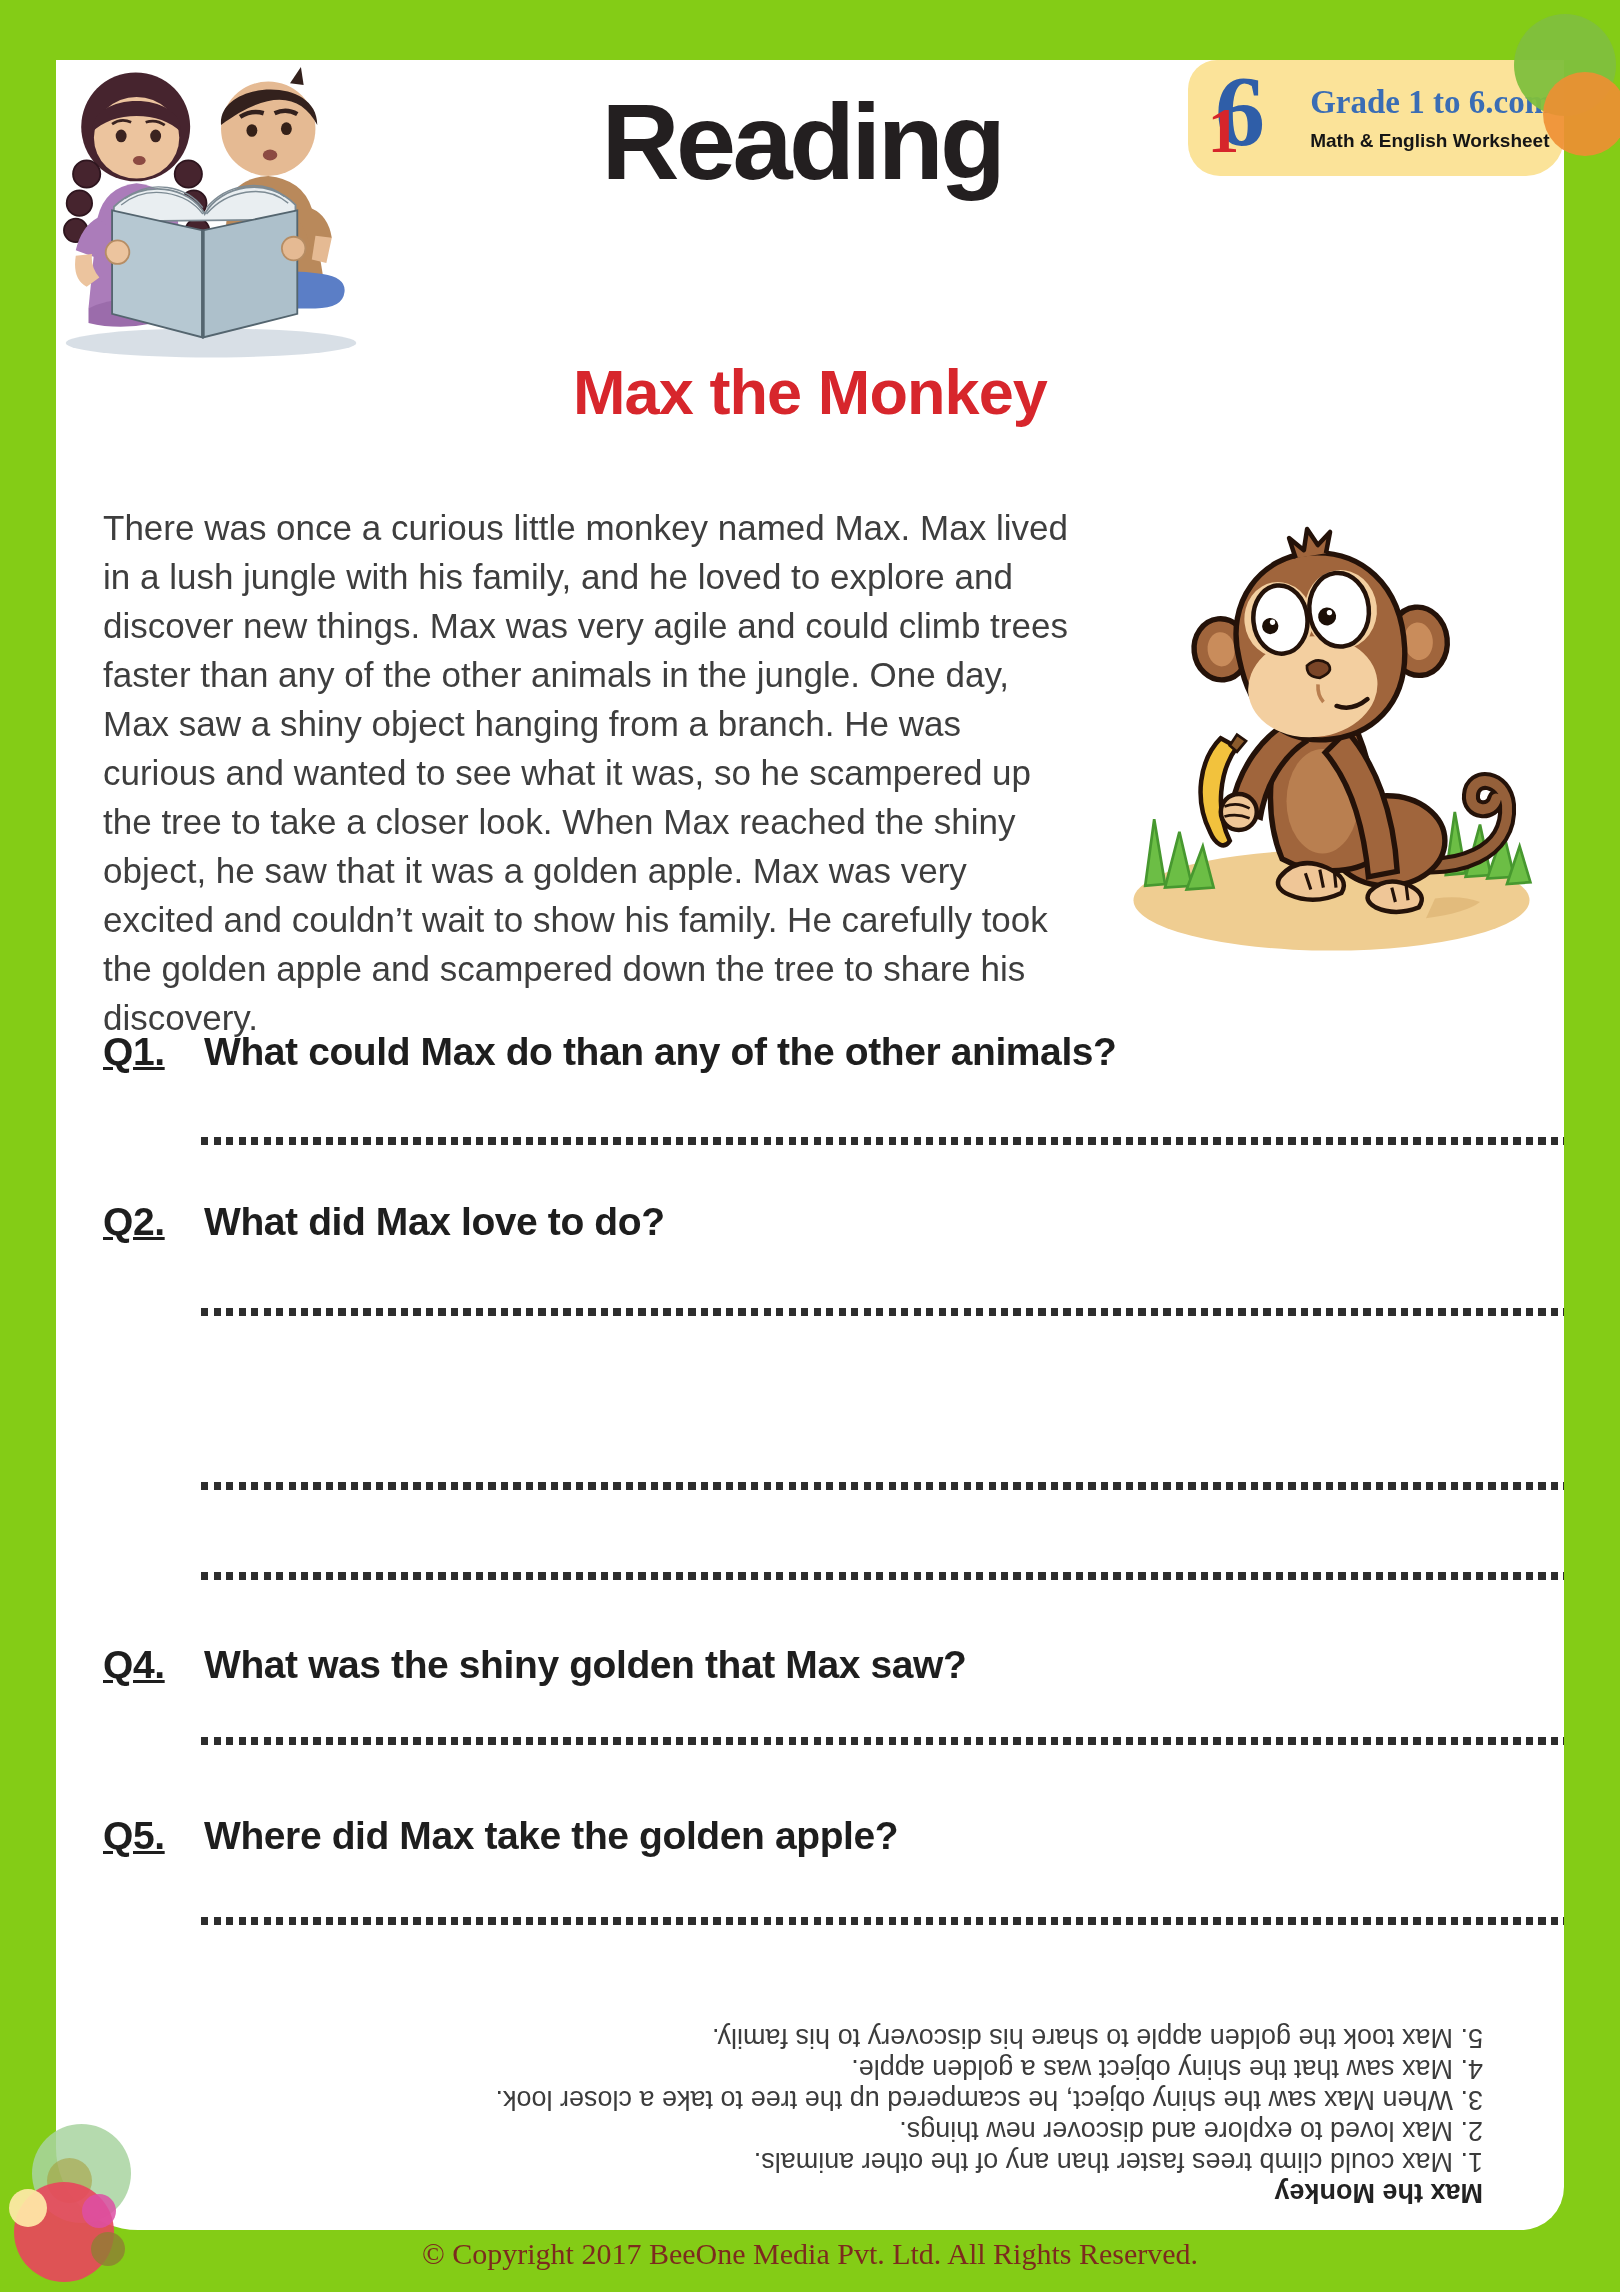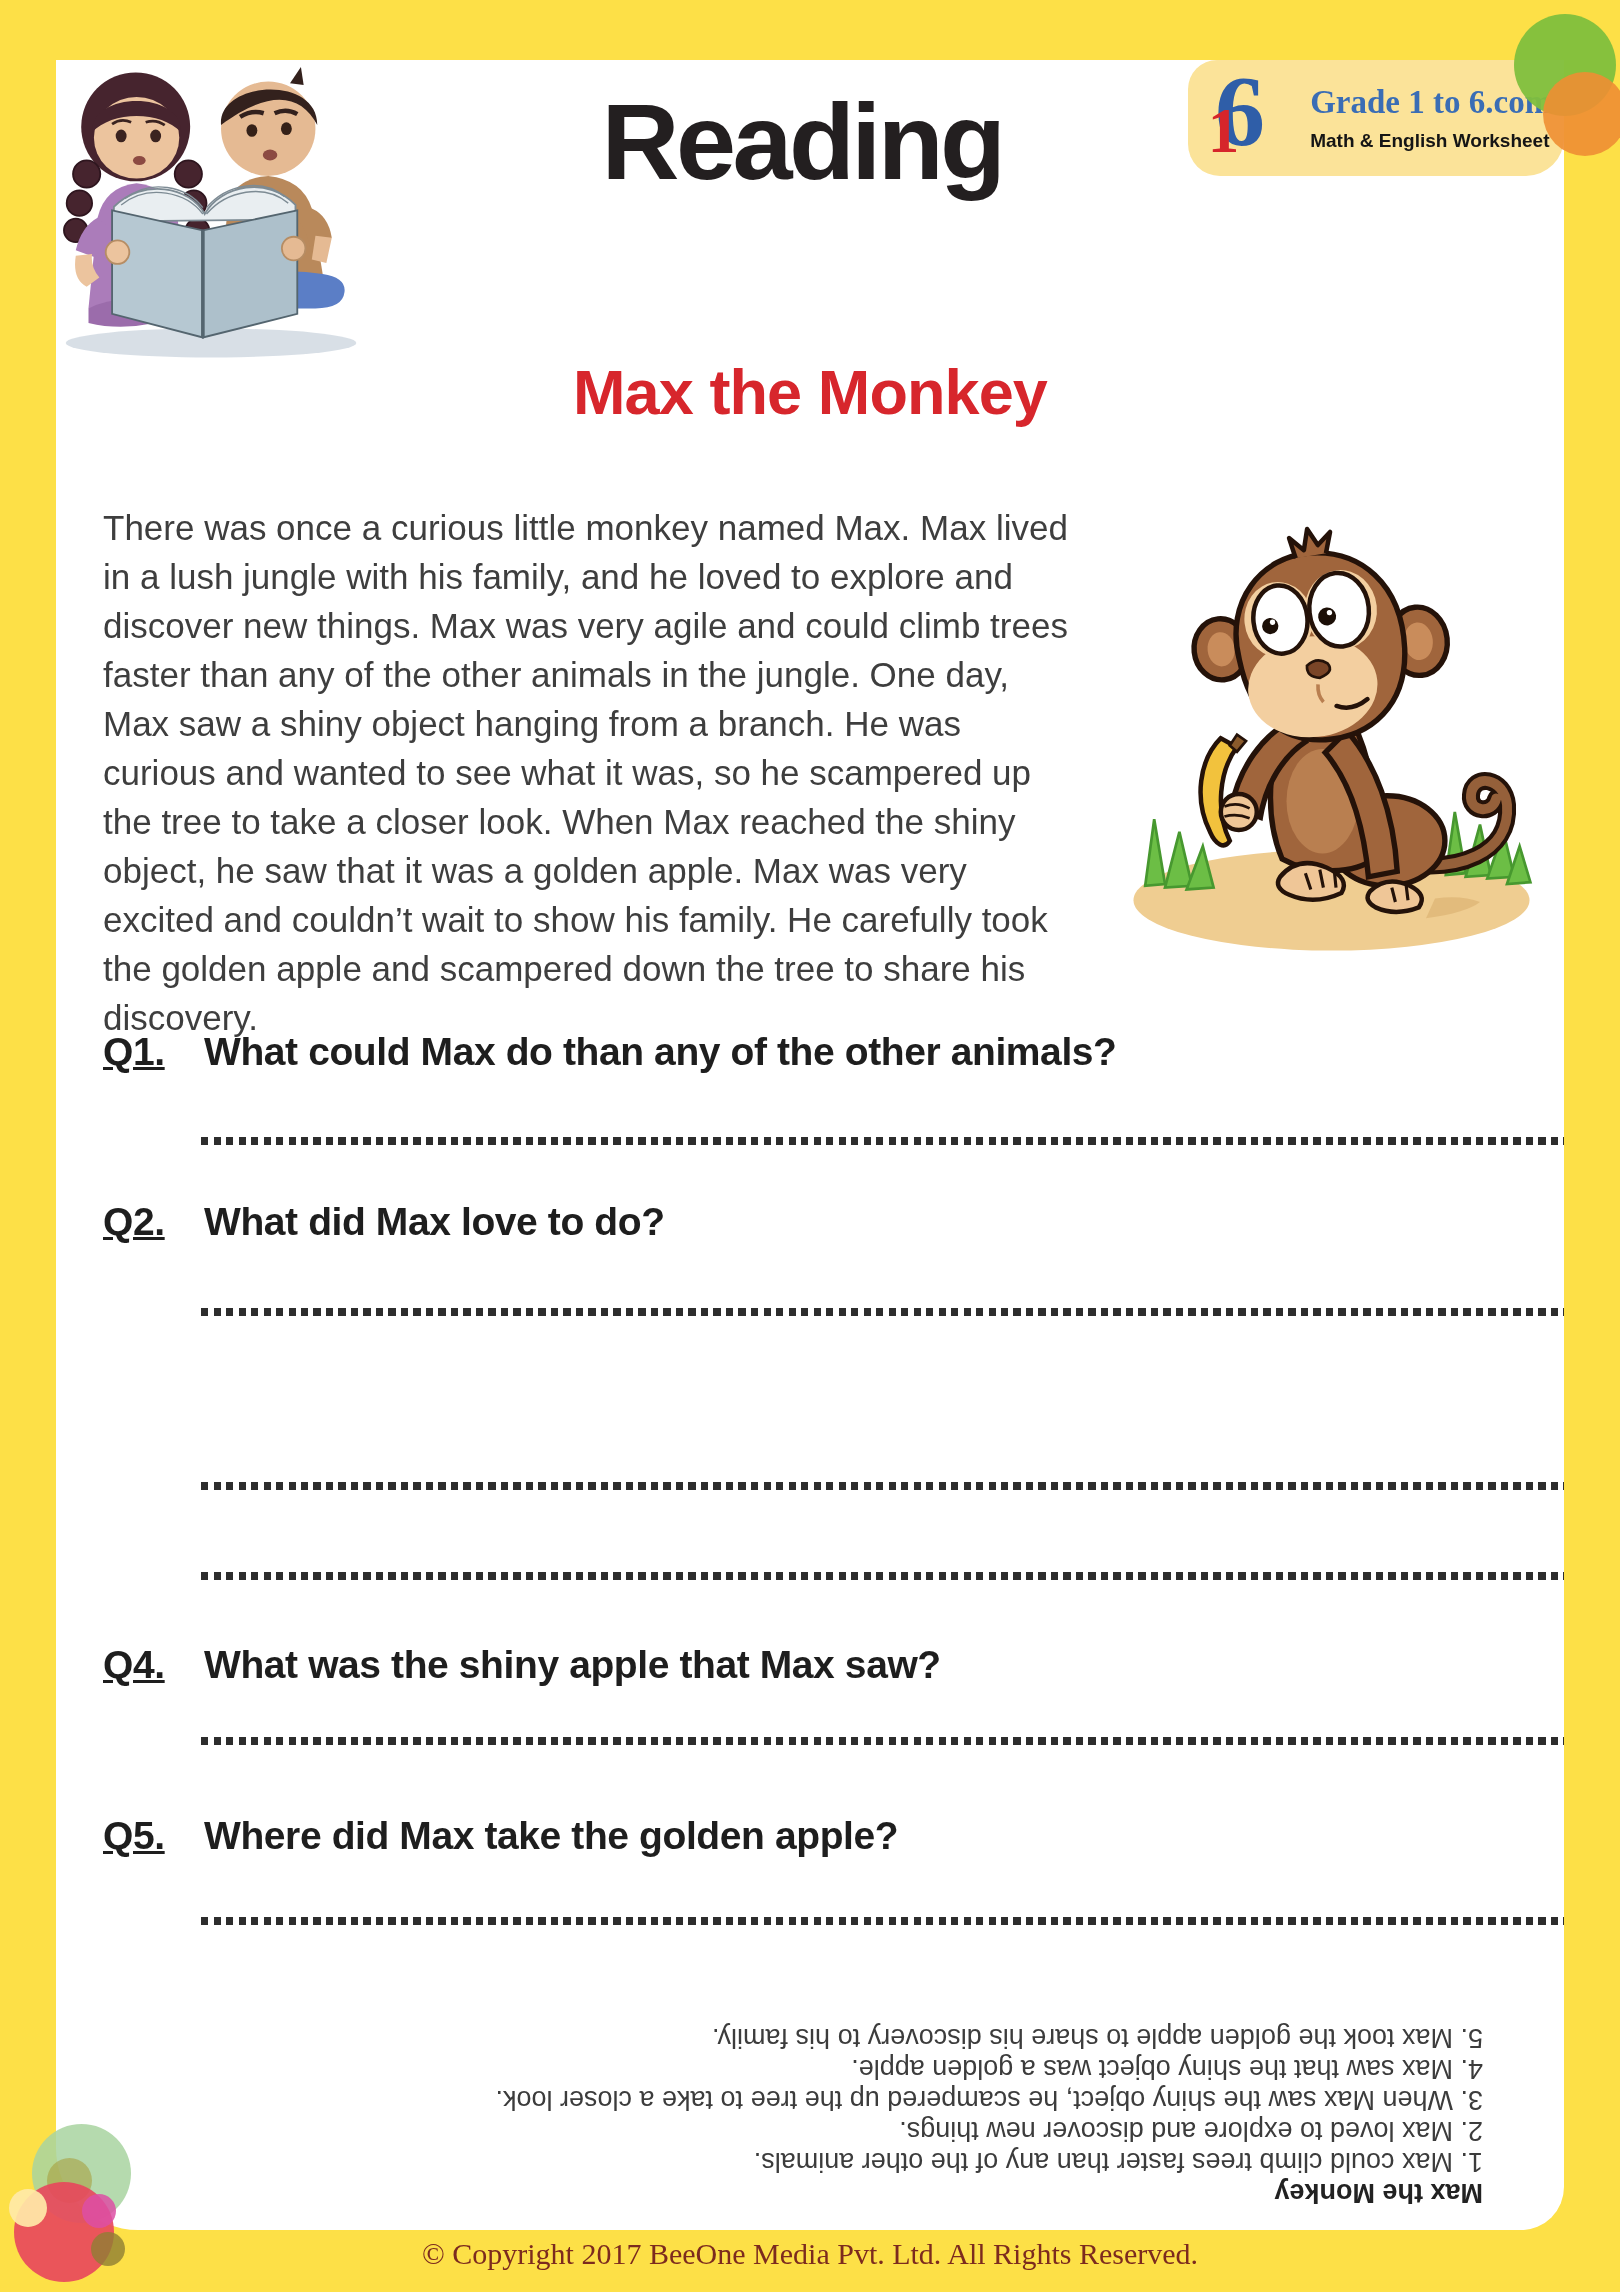--- a/index.html
+++ b/index.html
@@ -1,16 +1,16 @@
 <!DOCTYPE html>
 <html style="font-size:14.3px"><head>
 <meta charset="utf-8">
 <style>
   html,body{margin:0;padding:0;background:#f6a51c;}
-  .canvas{position:relative;width:1620px;height:2293px;background:#fde047;overflow:hidden;
+  .canvas{position:relative;width:1620px;height:2293px;background:#84cc16;overflow:hidden;
           font-family:"Liberation Sans",sans-serif;}
   
   .sheet{position:absolute;left:56px;top:60px;width:1508px;height:2170px;background:#ffffff;
          border-radius:0 0 43px 82px;}
   
   .kids{position:absolute;left:-22.4px;top:-24px;width:345px;height:327px;}
   
   .title-block{position:absolute;left:202px;top:19.7px;width:1088px;text-align:center;
                font-weight:bold;color:#231f20;font-size:108px;line-height:124px;letter-spacing:-3.6px;}
   
@@ -190,21 +190,21 @@
 
     <div class="q-row q2">
       <span class="q-num">Q2.</span><span>What did Max love to do?</span>
     </div>
     <div class="ans-line l2"></div>
 
     <div class="ans-line l3a"></div>
     <div class="ans-line l3b"></div>
 
     <div class="q-row q4">
-      <span class="q-num">Q4.</span><span>What was the shiny apple that Max saw?</span>
+      <span class="q-num">Q4.</span><span>What was the shiny golden that Max saw?</span>
     </div>
     <div class="ans-line l4"></div>
 
     <div class="q-row q5">
       <span class="q-num">Q5.</span><span>Where did Max take the golden apple?</span>
     </div>
     <div class="ans-line l5"></div>
 
     <div class="answer-key">
       <div class="ak-title">Max the Monkey</div>

